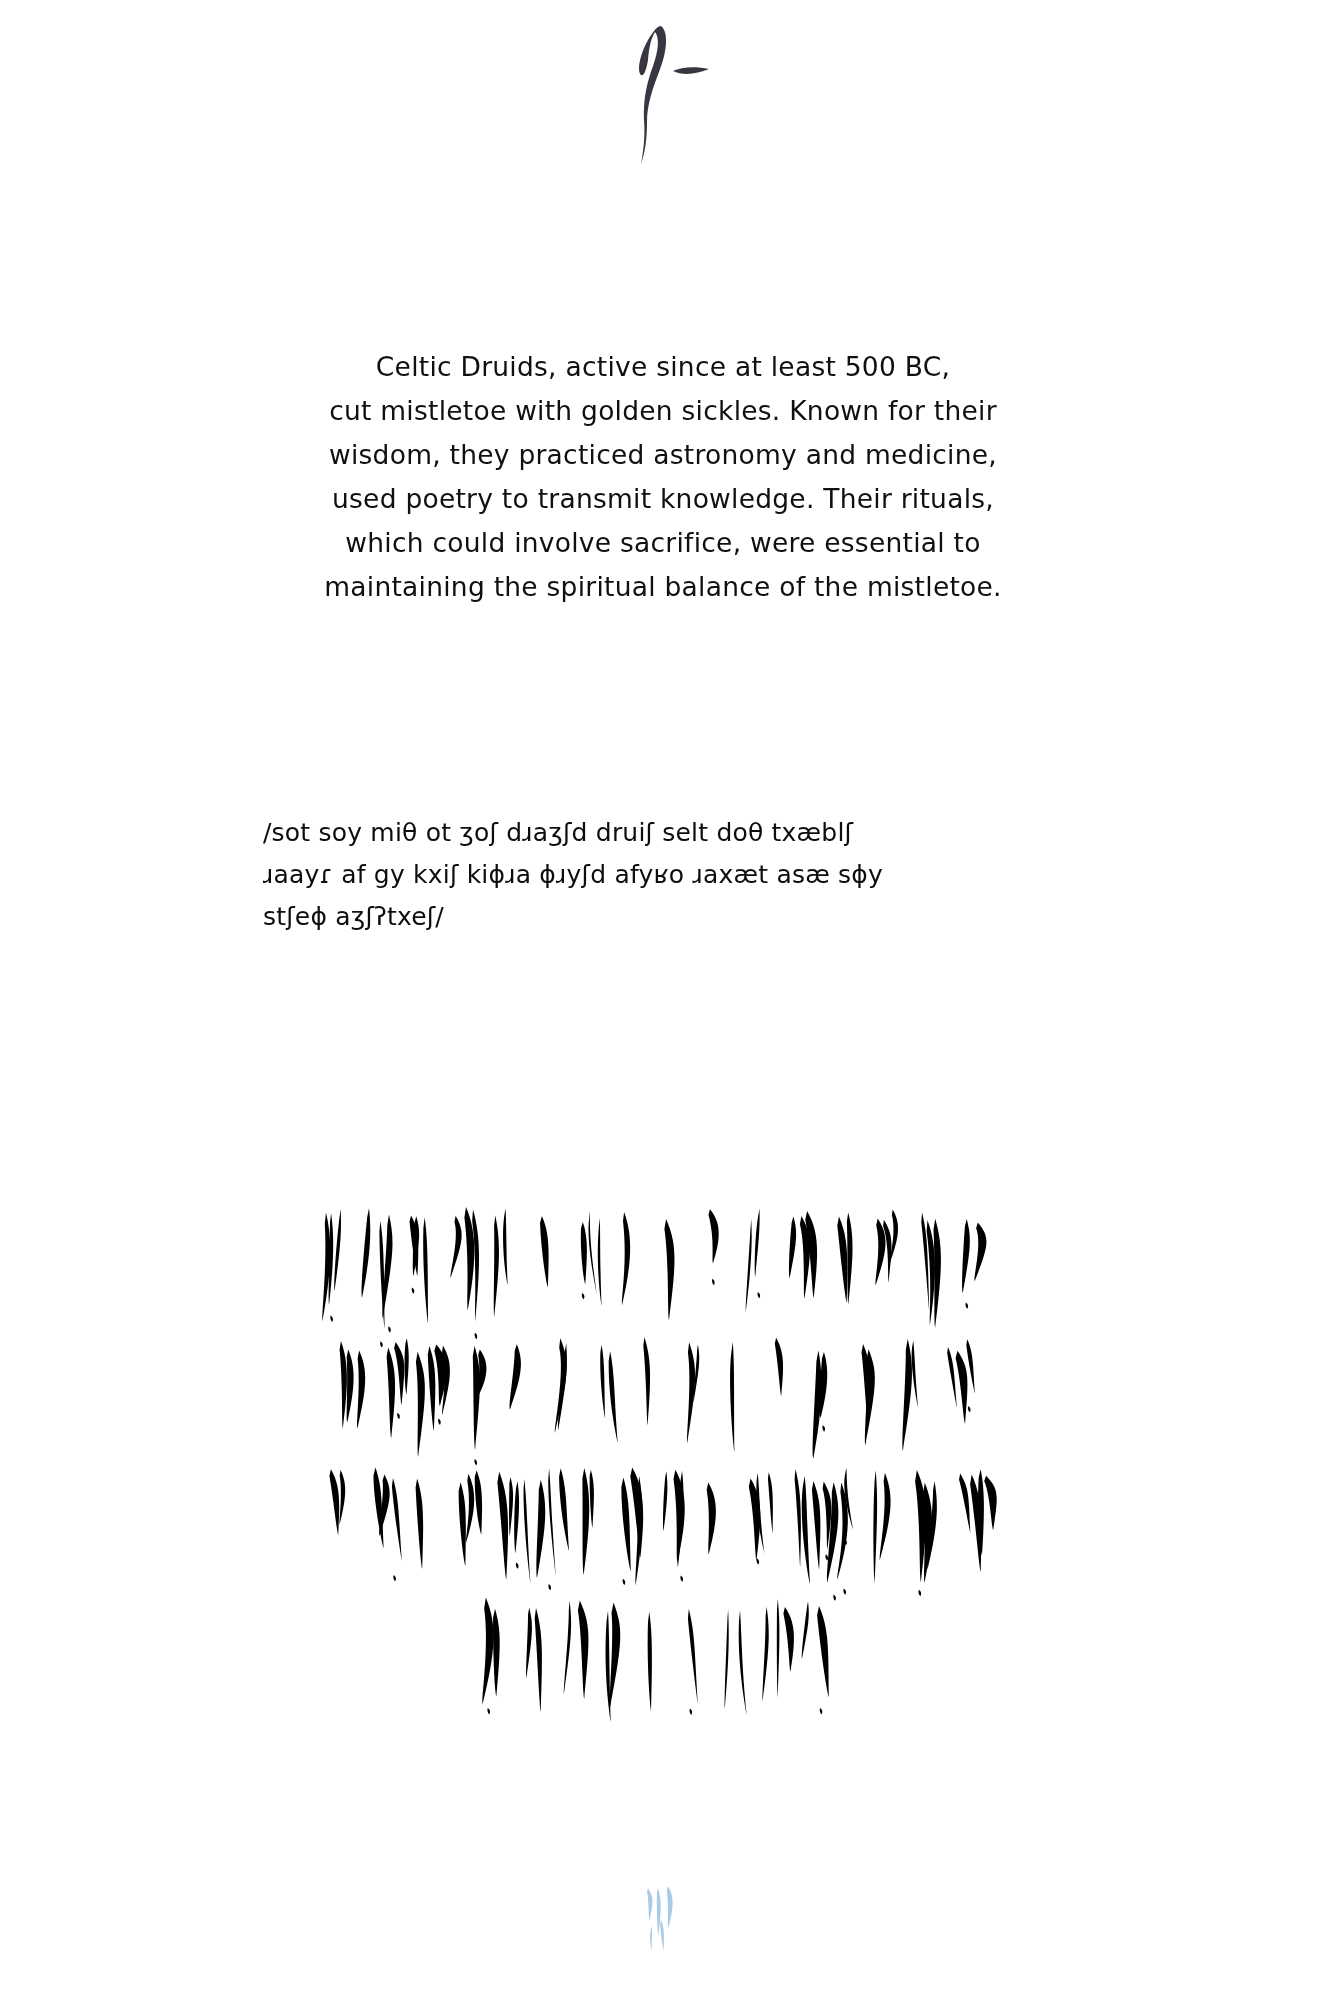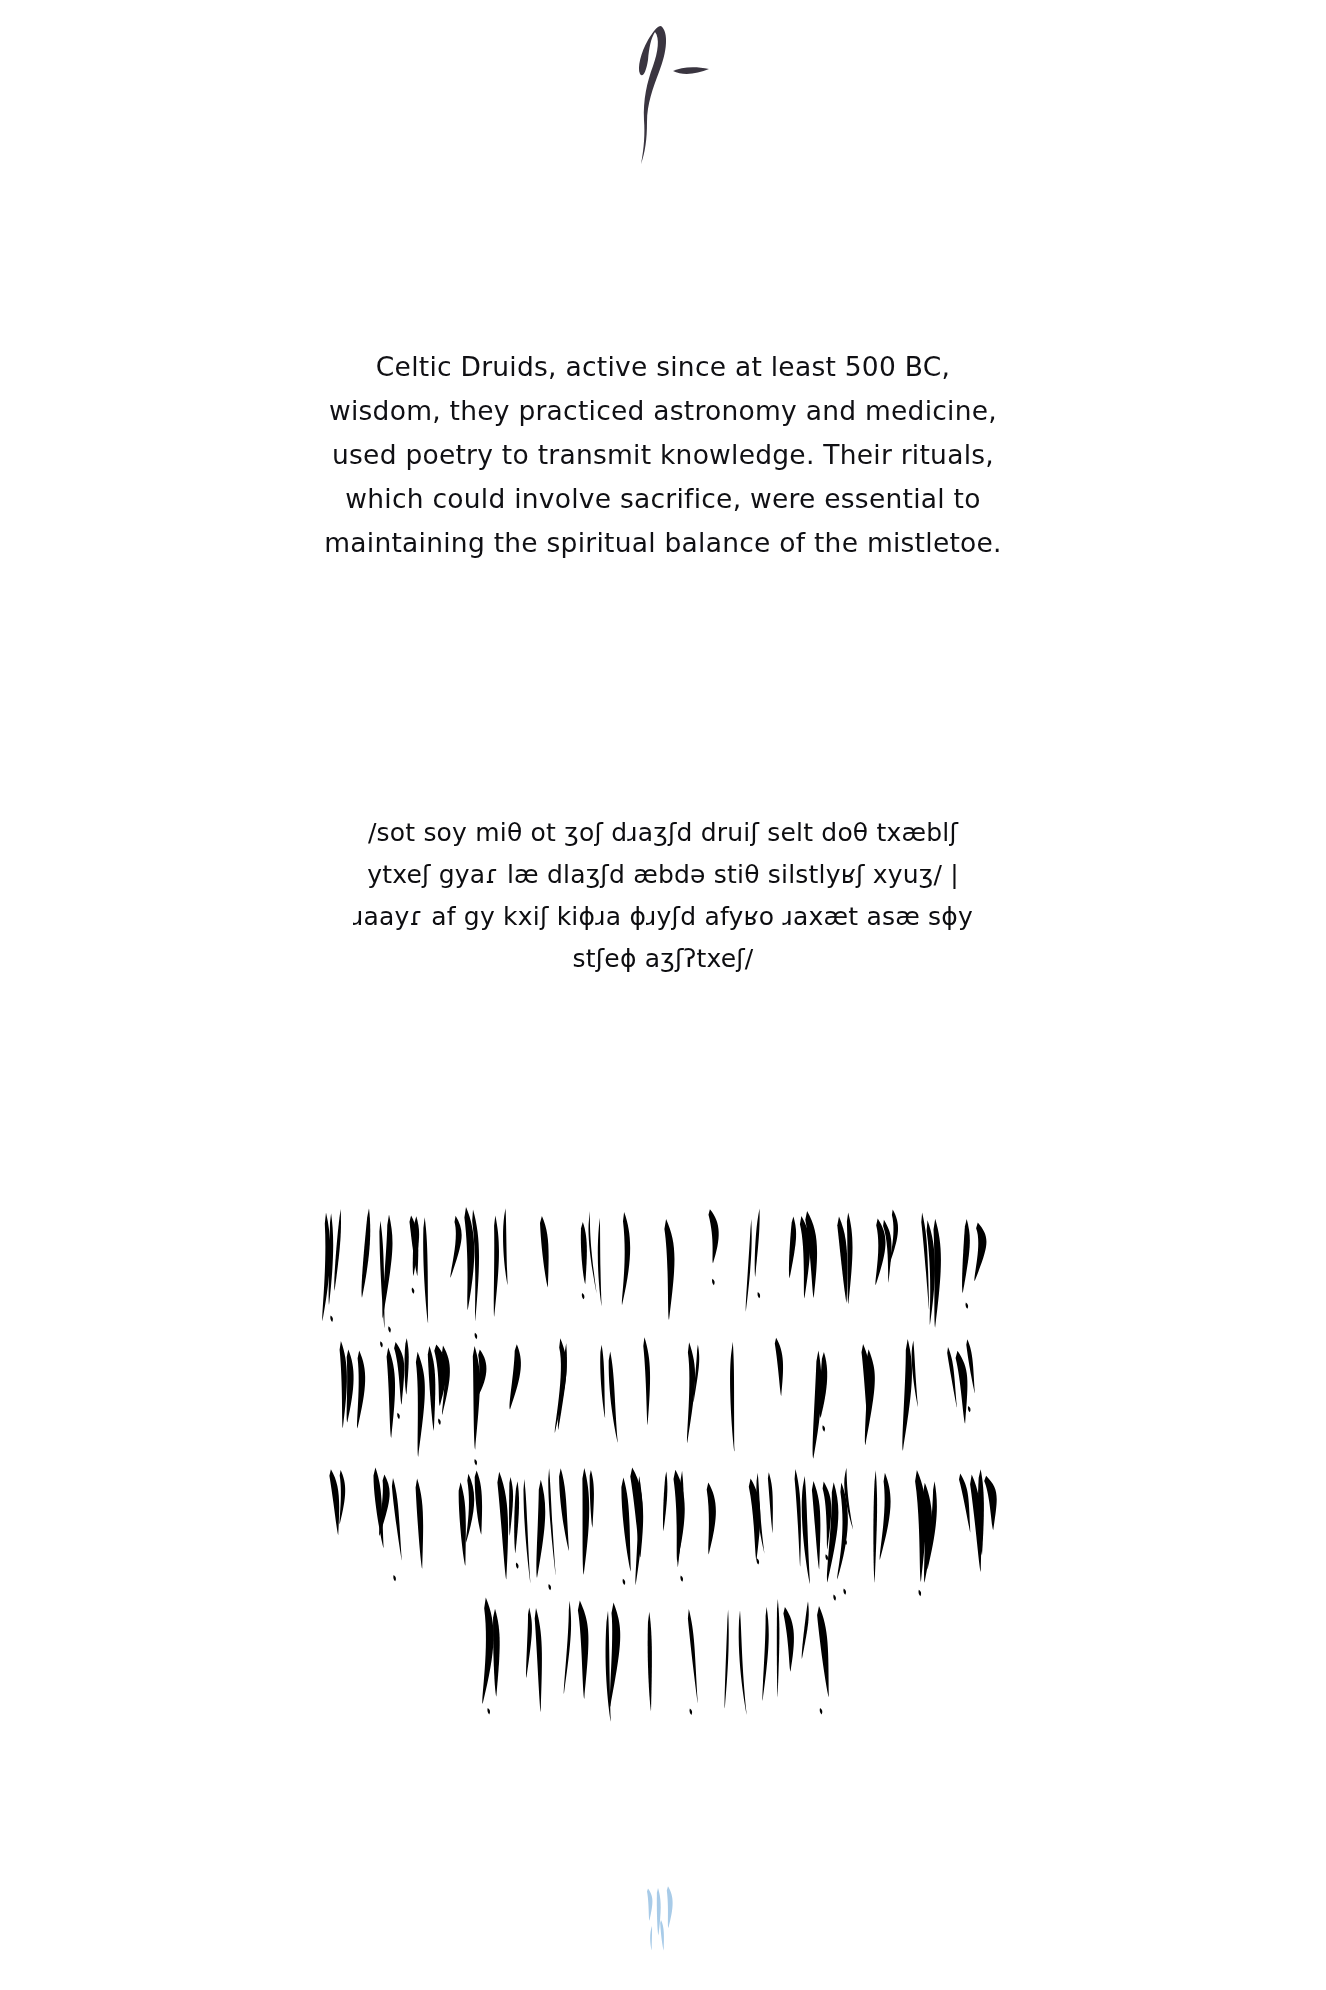--- a/index.html
+++ b/index.html
@@ -54,21 +54,20 @@
     font-weight: 400;
   }
 
   
   .ipa-block {
     position: absolute;
     top: 812px;
     left: 50%;
     transform: translateX(-50%);
     width: 800px;
-    text-align: center;
   }
   .ipa-line {
     font-family: "DejaVu Sans", sans-serif;
     font-size: 25px;
     line-height: 42px;
     letter-spacing: 0.2px;
     color: #0d0d10;
     white-space: pre;
   }
 
@@ -107,29 +106,29 @@
     <svg width="120" height="160" viewBox="0 0 120 160">
       <g id="ornament-g">
           <path d="M 58 8 C 66 14 64 34 56 54 C 50 70 44 86 44 104 C 44 122 42 134 38 146 C 41 130 42 116 41 102 C 40 82 44 64 50 48 C 55 34 57 20 52 14 C 48 20 46 30 45 42 C 43 54 40 60 37 56 C 34 50 38 34 45 22 C 50 14 54 8 58 8 Z" fill="#3a3540"></path>
           <path d="M 70 53 C 78 49 92 48 106 51 C 94 56 80 58 70 53 Z" fill="#3a3540"></path>
         </g>
     </svg>
   </div>
 
   <div class="english-block">
     <div class="english-line">Celtic Druids, active since at least 500 BC,</div>
+    <div class="english-line">cut mistletoe with golden sickles. Known for their</div>
     <div class="english-line">wisdom, they practiced astronomy and medicine,</div>
     <div class="english-line">used poetry to transmit knowledge. Their rituals,</div>
     <div class="english-line">which could involve sacrifice, were essential to</div>
     <div class="english-line">maintaining the spiritual balance of the mistletoe.</div>
   </div>
 
   <div class="ipa-block">
     <div class="ipa-line">/sot soy miθ ot ʒoʃ dɹaʒʃd druiʃ selt doθ txæblʃ</div>
-    <div class="ipa-line">ytxeʃ gyaɾ læ dlaʒʃd æbdə stiθ silstlyʁʃ xyuʒ/ |</div>
     <div class="ipa-line">ɹaayɾ af gy kxiʃ kiɸɹa ɸɹyʃd afyʁo ɹaxæt asæ sɸy</div>
     <div class="ipa-line">stʃeɸ aʒʃʔtxeʃ/</div>
   </div>
 
   <div class="script-block">
     <div class="script-row">
         <svg width="680" height="128" viewBox="0 0 680 128">
           <g>
             <g>
               <path d="M 3.0 7.6 C 9.4 34.8 9.0 63.0 -0.6 116.3 C -1.7 109.8 4.2 63.0 1.8 18.5 Z" fill="#000000"></path>

